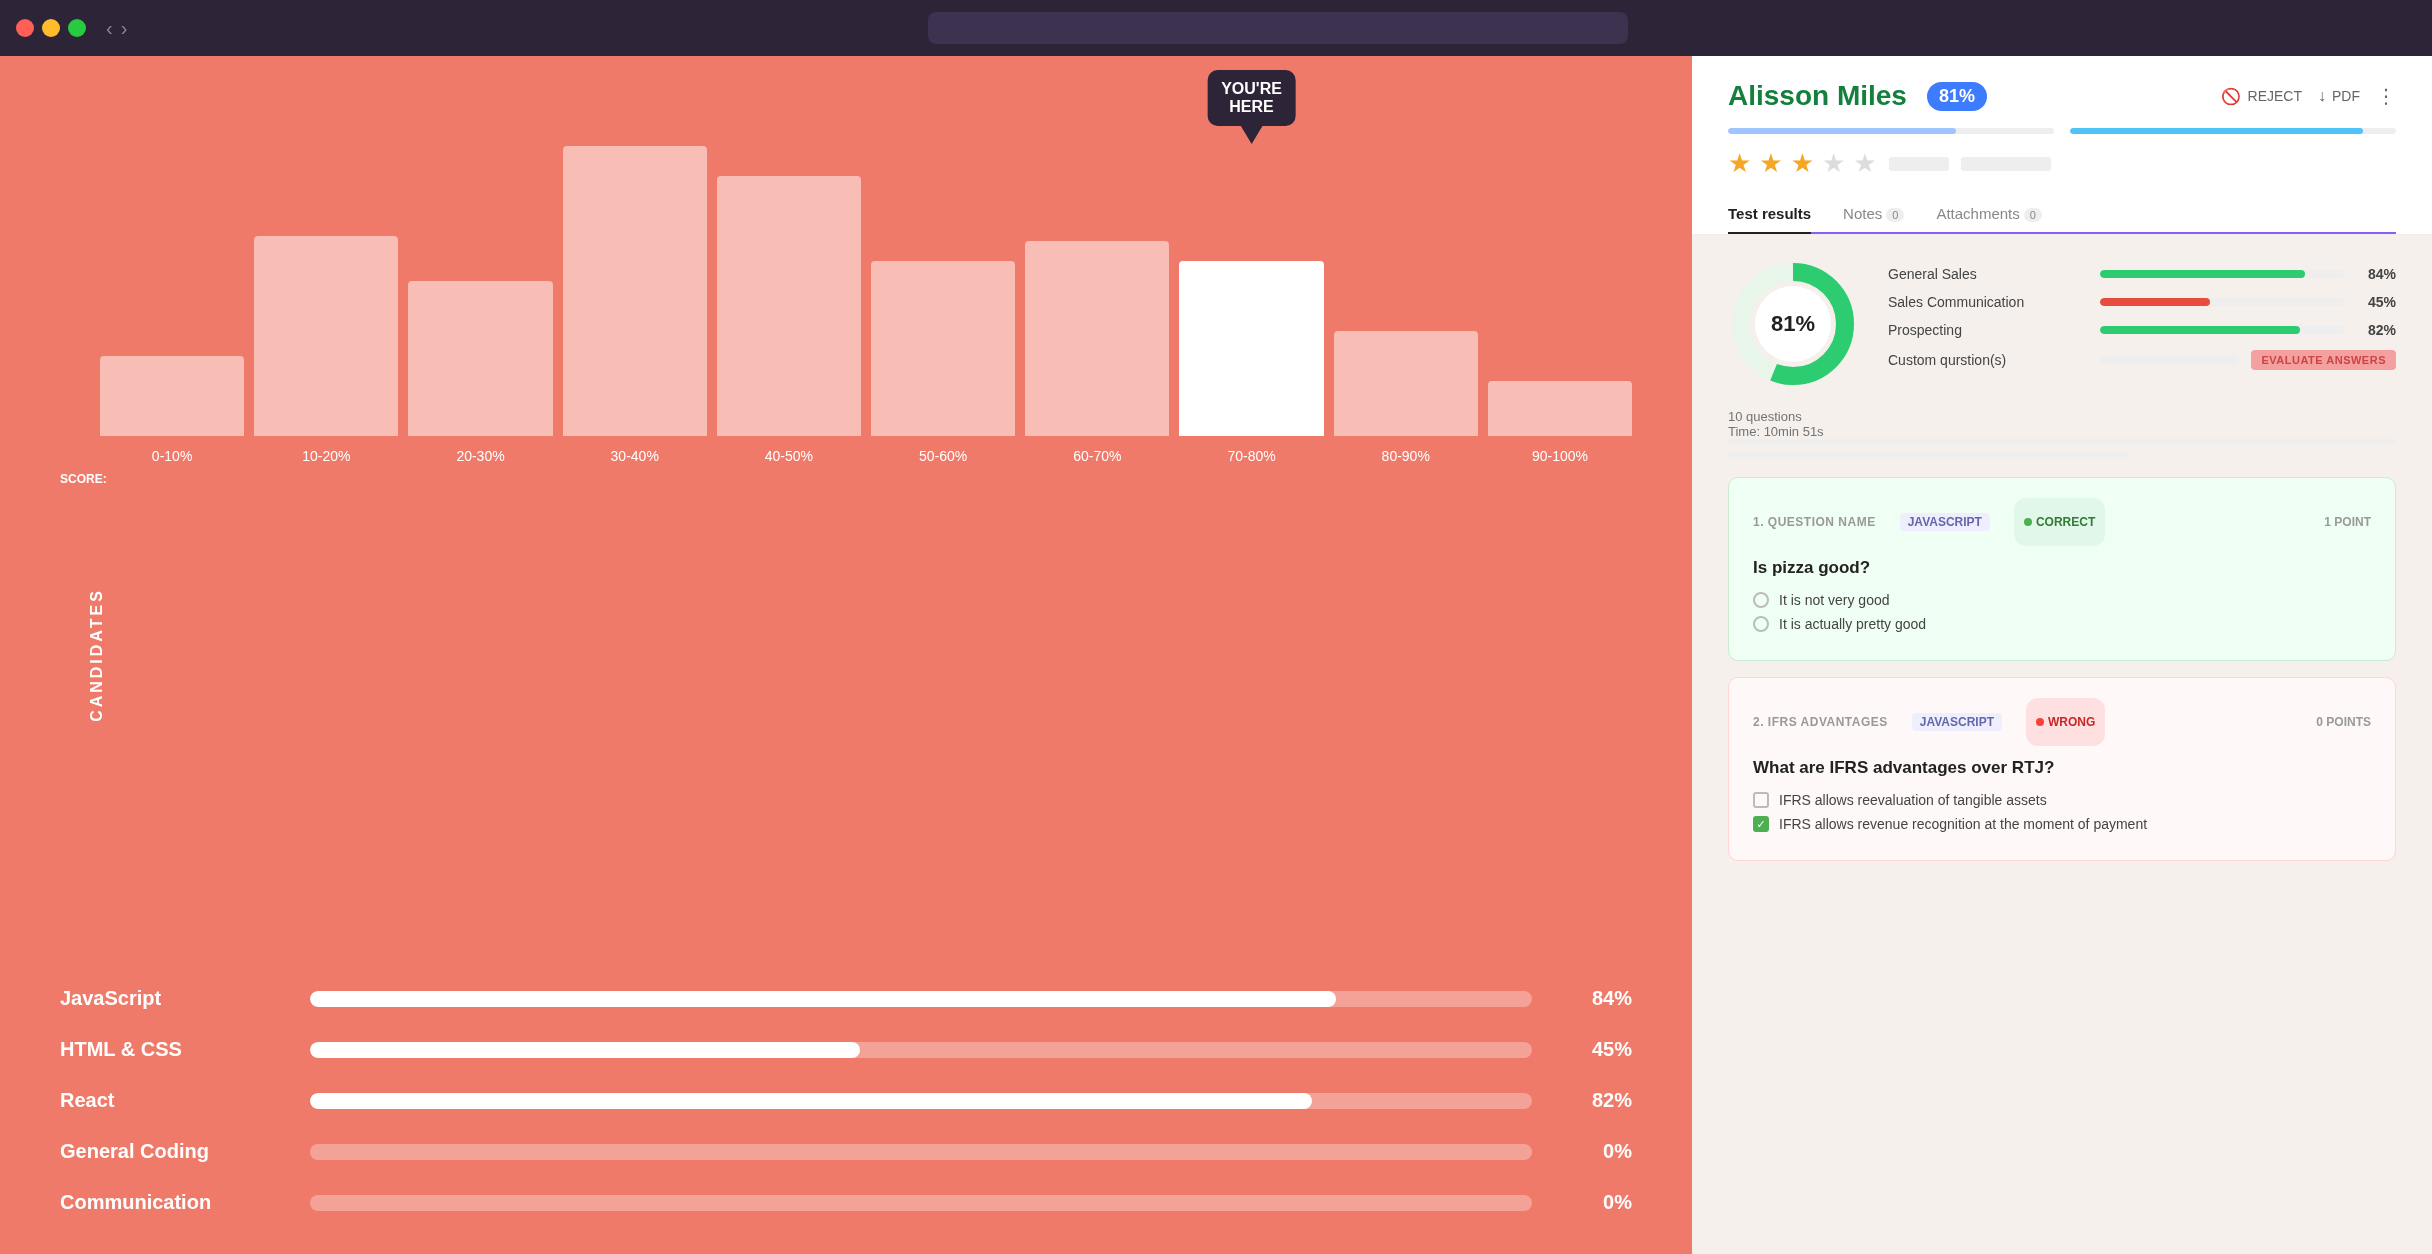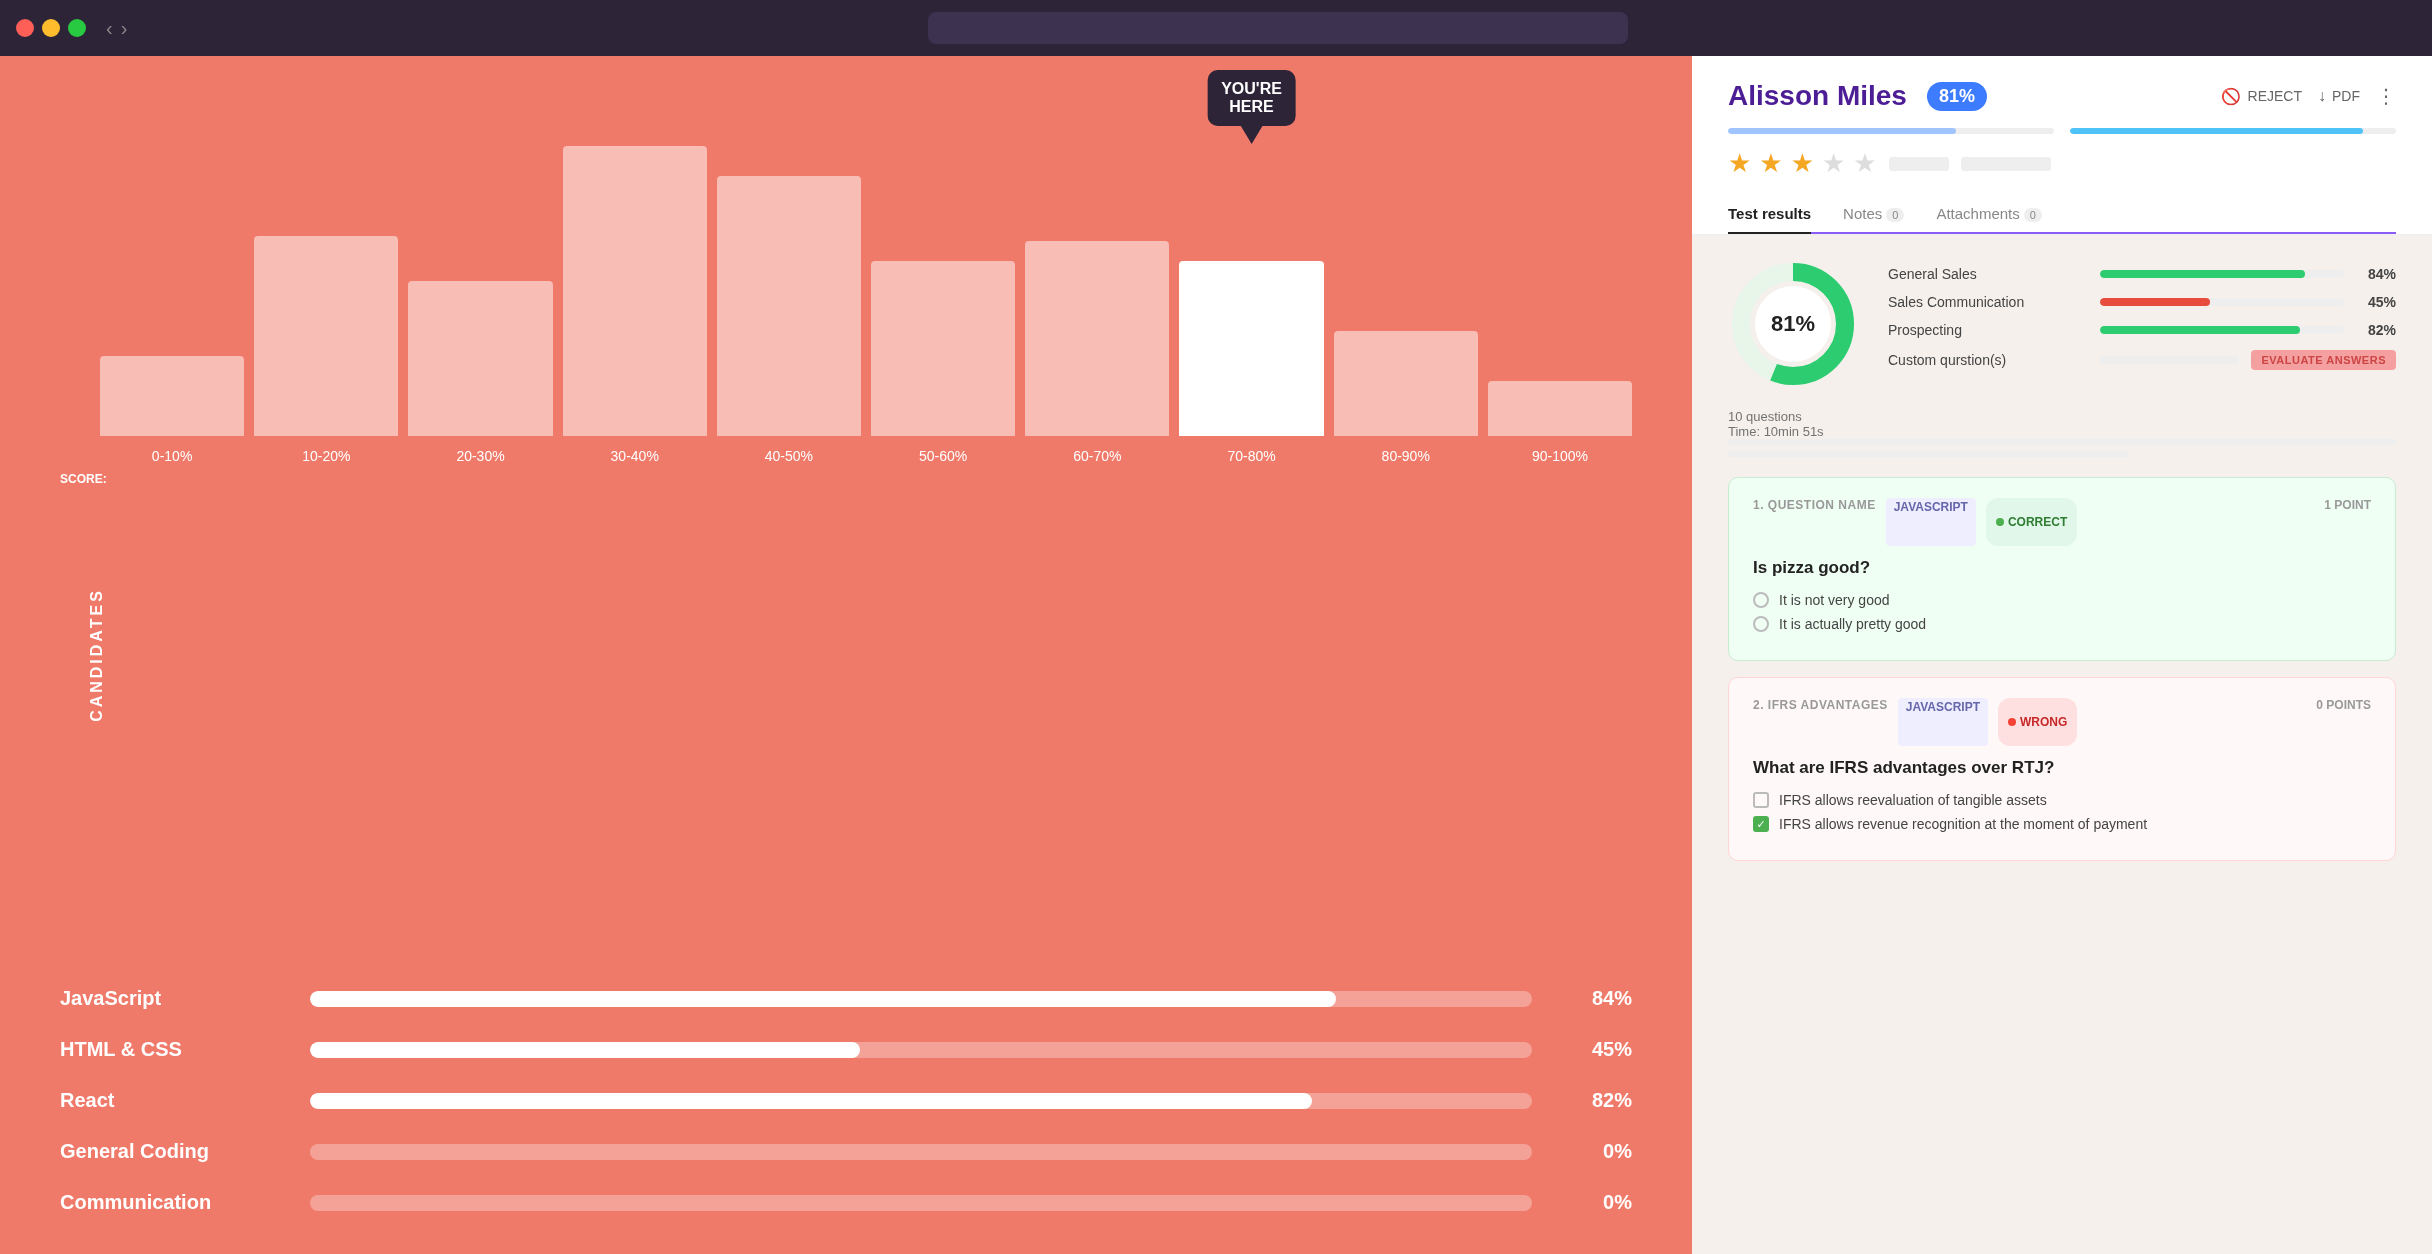--- a/index.html
+++ b/index.html
@@ -211,21 +211,21 @@
     }
     .candidate-top-row {
       display: flex;
       align-items: center;
       justify-content: space-between;
       margin-bottom: 16px;
     }
     .candidate-name {
       font-size: 28px;
       font-weight: 700;
-      color: #4c1d95;
+      color: #15803d;
     }
     .score-badge {
       background: #3d7bff;
       color: white;
       font-size: 18px;
       font-weight: 700;
       padding: 4px 12px;
       border-radius: 20px;
       margin-left: 12px;
     }
@@ -418,21 +418,22 @@
     .question-card.correct {
       background: #f0fff4;
       border-color: #c8ecd0;
     }
     .question-card.wrong {
       background: #fff8f8;
       border-color: #ffd5d5;
     }
     .qcard-header {
       display: flex;
-      gap: 10px;
+      align-items: center;
+      gap: 24px;
       margin-bottom: 12px;
     }
     .q-num {
       font-size: 12px;
       color: #999;
       font-weight: 600;
       text-transform: uppercase;
       letter-spacing: 0.5px;
     }
     .q-tag {

